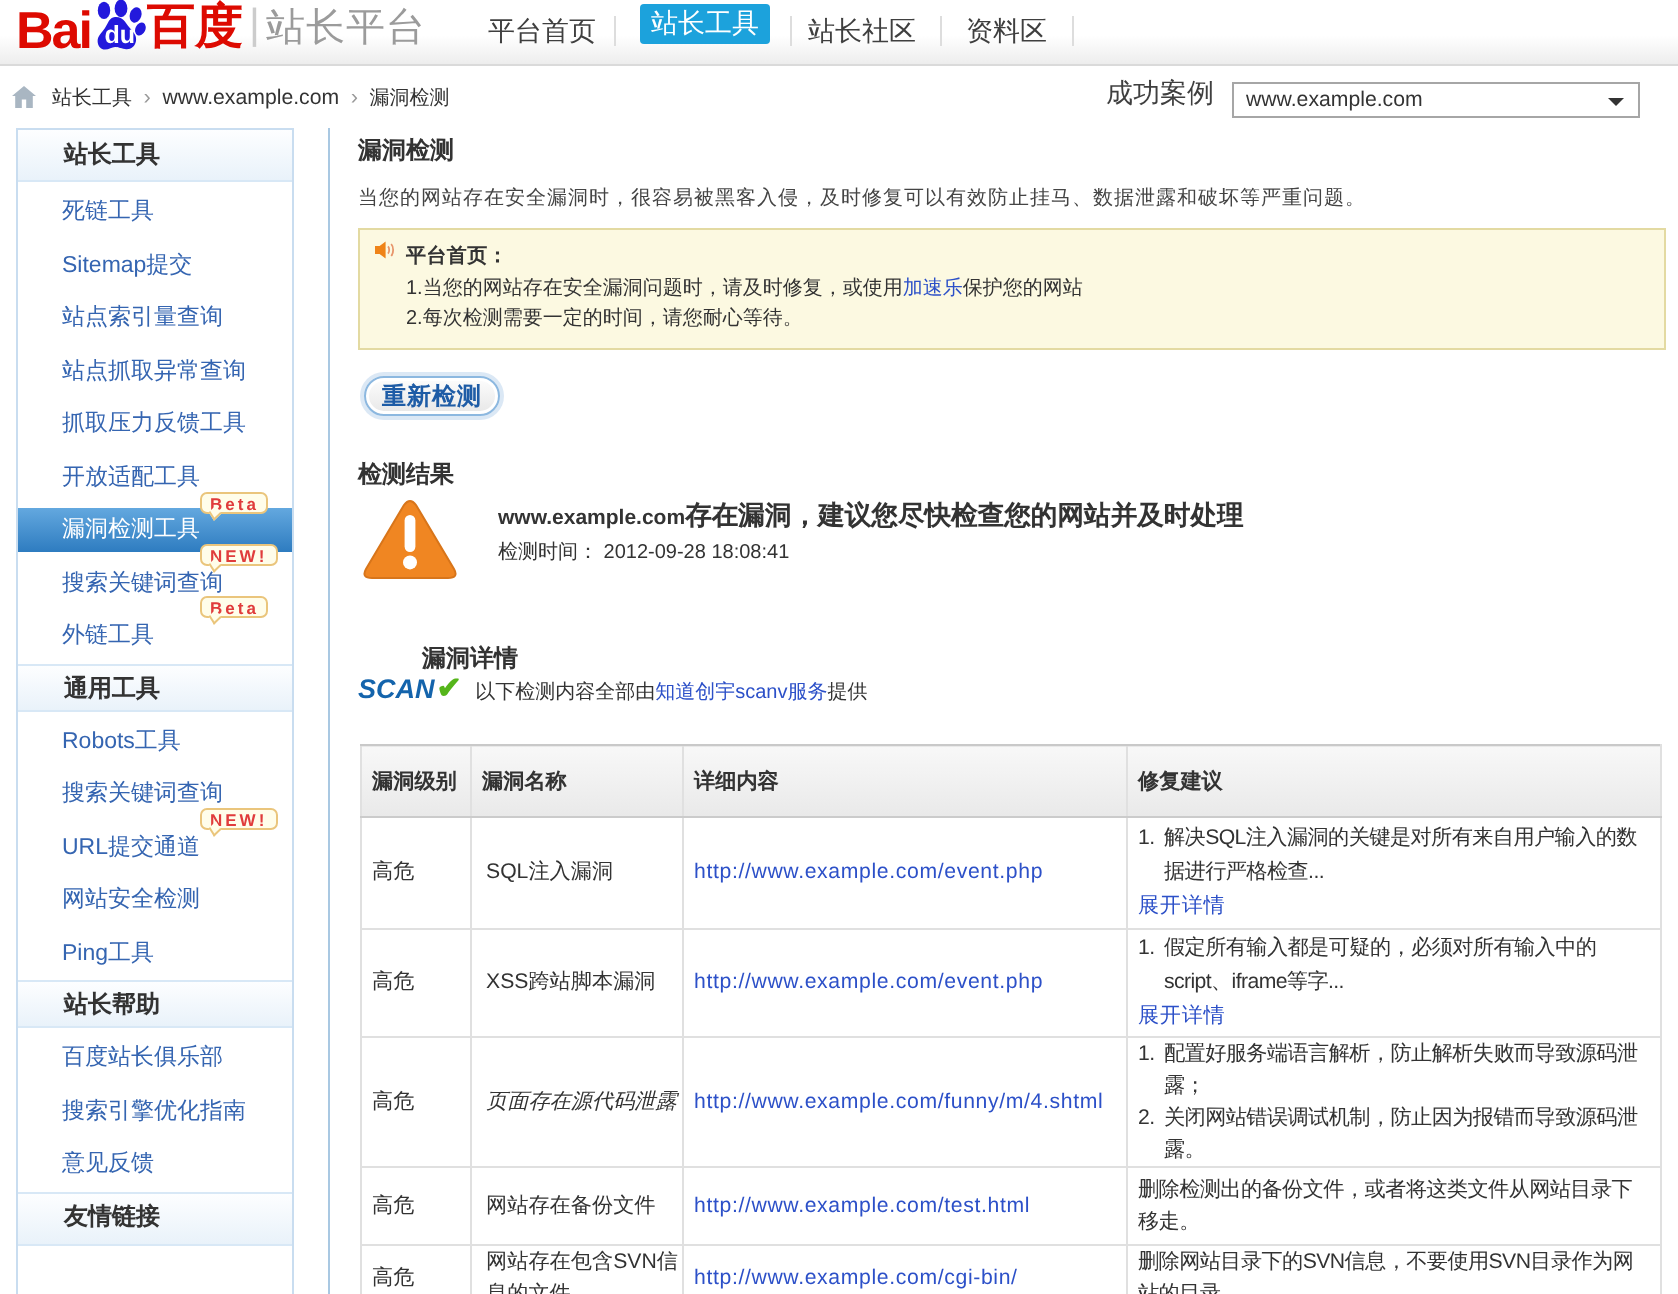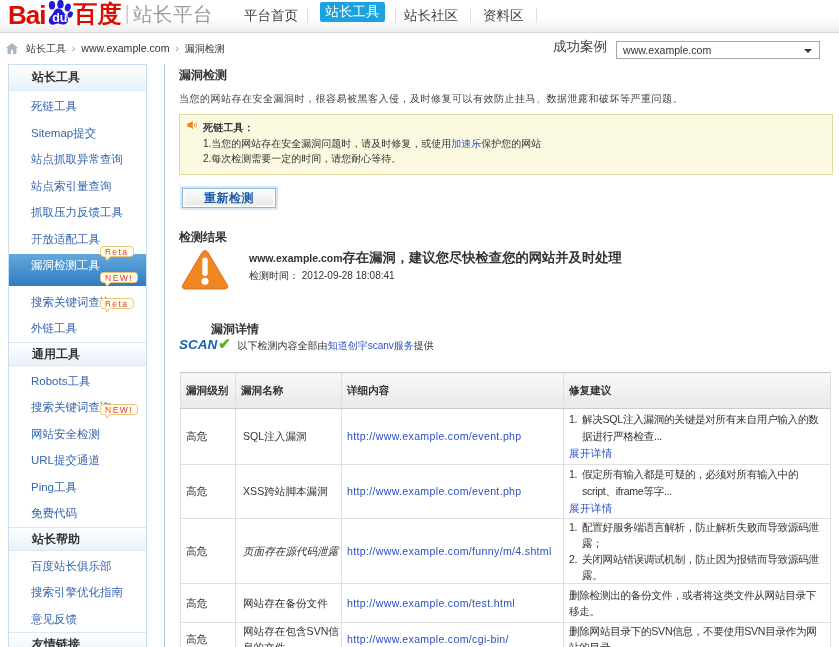--- a/index.html
+++ b/index.html
@@ -29,39 +29,39 @@
 
 #sidebar { position:absolute; left:8px; top:64px; width:139px; height:600px;
   border:1px solid #c9ddf0; background:#fff; }
 .sb-head { height:26px; line-height:25px; padding-left:23px; font-size:12px; font-weight:bold; color:#333;
   background:linear-gradient(#fdfeff, #e9f2fa); border-bottom:1px solid #d8e8f6; }
 .sb-head2 { height:24px; line-height:23px; padding-left:23px; font-size:12px; font-weight:bold; color:#333;
   background:linear-gradient(#fdfeff, #e9f2fa); border-bottom:1px solid #d8e8f6; border-top:1px solid #d8e8f6; }
 #sidebar ul { list-style:none; padding-top:2px; }
 #sidebar li { height:26.5px; line-height:26.5px; padding-left:22px; font-size:11.5px; }
 #sidebar li a { color:#3565b1; }
-#sidebar li.sel { background:linear-gradient(#63a8df, #2e7cc0); height:32px; line-height:22px; margin:1.5px 0 3px 0; }
+#sidebar li.sel { background:linear-gradient(#63a8df, #2e7cc0); height:22px; line-height:22px; margin:1.5px 0 3px 0; }
 #sidebar li.sel a { color:#fff; }
-.badge { position:absolute; font-size:8.5px; font-weight:normal; color:#e03c3c; z-index:5;
+.badge { position:absolute; font-size:8.5px; font-weight:bold; color:#e03c3c; z-index:5;
   background:#fffdea; border:1px solid #eac57c; border-radius:3.5px; height:11.5px; line-height:10px;
   padding:0 4px; letter-spacing:1.5px; }
 .badge i { position:absolute; left:4px; bottom:-3.2px; width:5px; height:5px; background:#fffdea;
   border-right:1px solid #eac57c; border-bottom:1px solid #eac57c; transform:rotate(58deg) skewX(12deg); }
 
 
 #vline { position:absolute; left:164px; top:64px; width:1px; height:583px; background:#a9c8e2; }
 
 
 #content { position:absolute; left:179px; top:64px; width:660px; font-size:10px; }
 .h1 { position:absolute; font-size:12px; font-weight:bold; color:#333; white-space:nowrap; }
 #notice { position:absolute; left:0; top:50px; width:654px; height:61px;
   background:#fcf9e1; border:1px solid #e3daa2; font-size:10px; color:#333; }
 a.blue { color:#2c50c8; }
-#btn { position:absolute; left:3px; top:124px; width:94px; height:20px;
-  border:1px solid #8cb8e0; border-radius:0; box-shadow:0 0 0 2px rgba(175,205,232,0.45), inset 0 0 0 1.5px #fff;
+#btn { position:absolute; left:3px; top:124px; width:68px; height:20px;
+  border:1px solid #8cb8e0; border-radius:10px; box-shadow:0 0 0 2px rgba(175,205,232,0.45), inset 0 0 0 1.5px #fff;
   background:linear-gradient(#fdfdfd,#e7e7e7); color:#1e5ca6; font-weight:bold; font-size:12px;
   text-align:center; line-height:18px; letter-spacing:0.5px; }
 
 
 #vtable { position:absolute; left:1px; top:308px; width:650px; border-collapse:collapse;
   table-layout:fixed; font-size:10.6px; color:#333; }
 #vtable th { background:linear-gradient(#f8f8f8,#e9e9e9); border-top:1px solid #c9c9c9; border-bottom:1px solid #cbcbcb;
   font-weight:bold; text-align:left; height:36px; white-space:nowrap; }
 #vtable td { border-bottom:1px solid #e0e0e0; vertical-align:middle; line-height:16px; }
 #vtable td, #vtable th { border-left:1px solid #e0e0e0; padding:0 0 0 5px; }
@@ -100,36 +100,35 @@
     <path fill="#a9b6c2" d="M6 0 L12 5 L10.4 5 L10.4 11 L7.1 11 L7.1 6.8 L4.9 6.8 L4.9 11 L1.6 11 L1.6 5 L0 5 Z"></path>
   </svg>
 <div id="crumb">站长工具 <span class="sep">›</span> <span class="lat">www.example.com</span> <span class="sep">›</span> 漏洞检测</div>
 <div id="seldom">www.example.com<span class="arr"></span></div>
 
 <div id="sidebar">
   <div class="sb-head">站长工具</div>
   <ul>
     <li><a>死链工具</a></li>
     <li><a>Sitemap提交</a></li>
+    <li><a>站点索引量查询</a></li>
     <li><a>站点抓取异常查询</a></li>
-    <li><a>站点索引量查询</a></li>
     <li><a>抓取压力反馈工具</a></li>
     <li><a>开放适配工具</a></li>
     <li class="sel"><a>漏洞检测工具</a></li>
     <li><a>搜索关键词查询</a></li>
     <li><a>外链工具</a></li>
   </ul>
   <div class="sb-head2">通用工具</div>
   <ul>
     <li><a>Robots工具</a></li>
     <li><a>搜索关键词查询</a></li>
+    <li><a>URL提交通道</a></li>
     <li><a>网站安全检测</a></li>
-    <li><a>URL提交通道</a></li>
     <li><a>Ping工具</a></li>
-    <li><a>免费代码</a></li>
   </ul>
   <div class="sb-head2">站长帮助</div>
   <ul>
     <li><a>百度站长俱乐部</a></li>
     <li><a>搜索引擎优化指南</a></li>
     <li><a>意见反馈</a></li>
   </ul>
   <div class="sb-head2" style="height:27px;">友情链接</div>
 </div>
 <div class="badge" style="left:100px; top:245.5px;">Beta<i></i></div>
@@ -142,21 +141,21 @@
 <div id="content">
   <div class="h1" style="left:0; top:3px;">漏洞检测</div>
   <div style="position:absolute; left:0; top:28px; color:#444; letter-spacing:0.5px; white-space:nowrap;">当您的网站存在安全漏洞时，很容易被黑客入侵，及时修复可以有效防止挂马、数据泄露和破坏等严重问题。</div>
   <div id="notice"></div>
   <div style="position:absolute; left:7.5px; top:56px;">
     <svg width="11" height="10" viewBox="0 0 11 10">
         <path fill="#ef8418" d="M0.5 3 L2.8 3 L5.8 0.7 L5.8 9.3 L2.8 7 L0.5 7 Z"></path>
         <path fill="none" stroke="#e8956a" stroke-width="0.9" d="M7 3.2 C7.8 4 7.8 6 7 6.8 M8.6 2 C9.9 3.4 9.9 6.6 8.6 8"></path>
       </svg>
   </div>
-  <div style="position:absolute; left:24px; top:57px; font-weight:bold; letter-spacing:0.2px;">死链工具：</div>
+  <div style="position:absolute; left:24px; top:57px; font-weight:bold; letter-spacing:0.2px;">平台首页：</div>
   <div style="position:absolute; left:24px; top:72.5px; white-space:nowrap;">1.当您的网站存在安全漏洞问题时，请及时修复，或使用<a class="blue">加速乐</a>保护您的网站</div>
   <div style="position:absolute; left:24px; top:88px; white-space:nowrap;">2.每次检测需要一定的时间，请您耐心等待。</div>
   <div id="btn">重新检测</div>
   <div class="h1" style="left:0; top:165px;text-align:center;">检测结果</div>
   <svg style="position:absolute; left:2px; top:186px;" width="48" height="40" viewBox="0 0 48 40">
     <path d="M21 2.5 Q24 -1.5 27 2.5 L46 34.5 Q48.5 39 43 39 L5 39 Q-0.5 39 2 34.5 Z" fill="#f08622" stroke="#d8751a" stroke-width="1"></path>
     <rect x="21.3" y="7.5" width="5.4" height="18.5" rx="2.7" fill="#fff"></rect>
     <circle cx="24" cy="31.2" r="3.5" fill="#fff"></circle>
   </svg>
   <div style="position:absolute; left:70px; top:187px; font-weight:bold; font-size:13.3px; line-height:14px; white-space:nowrap;"><span style="font-size:10.5px;">www.example.com</span>存在漏洞，建议您尽快检查您的网站并及时处理</div>

